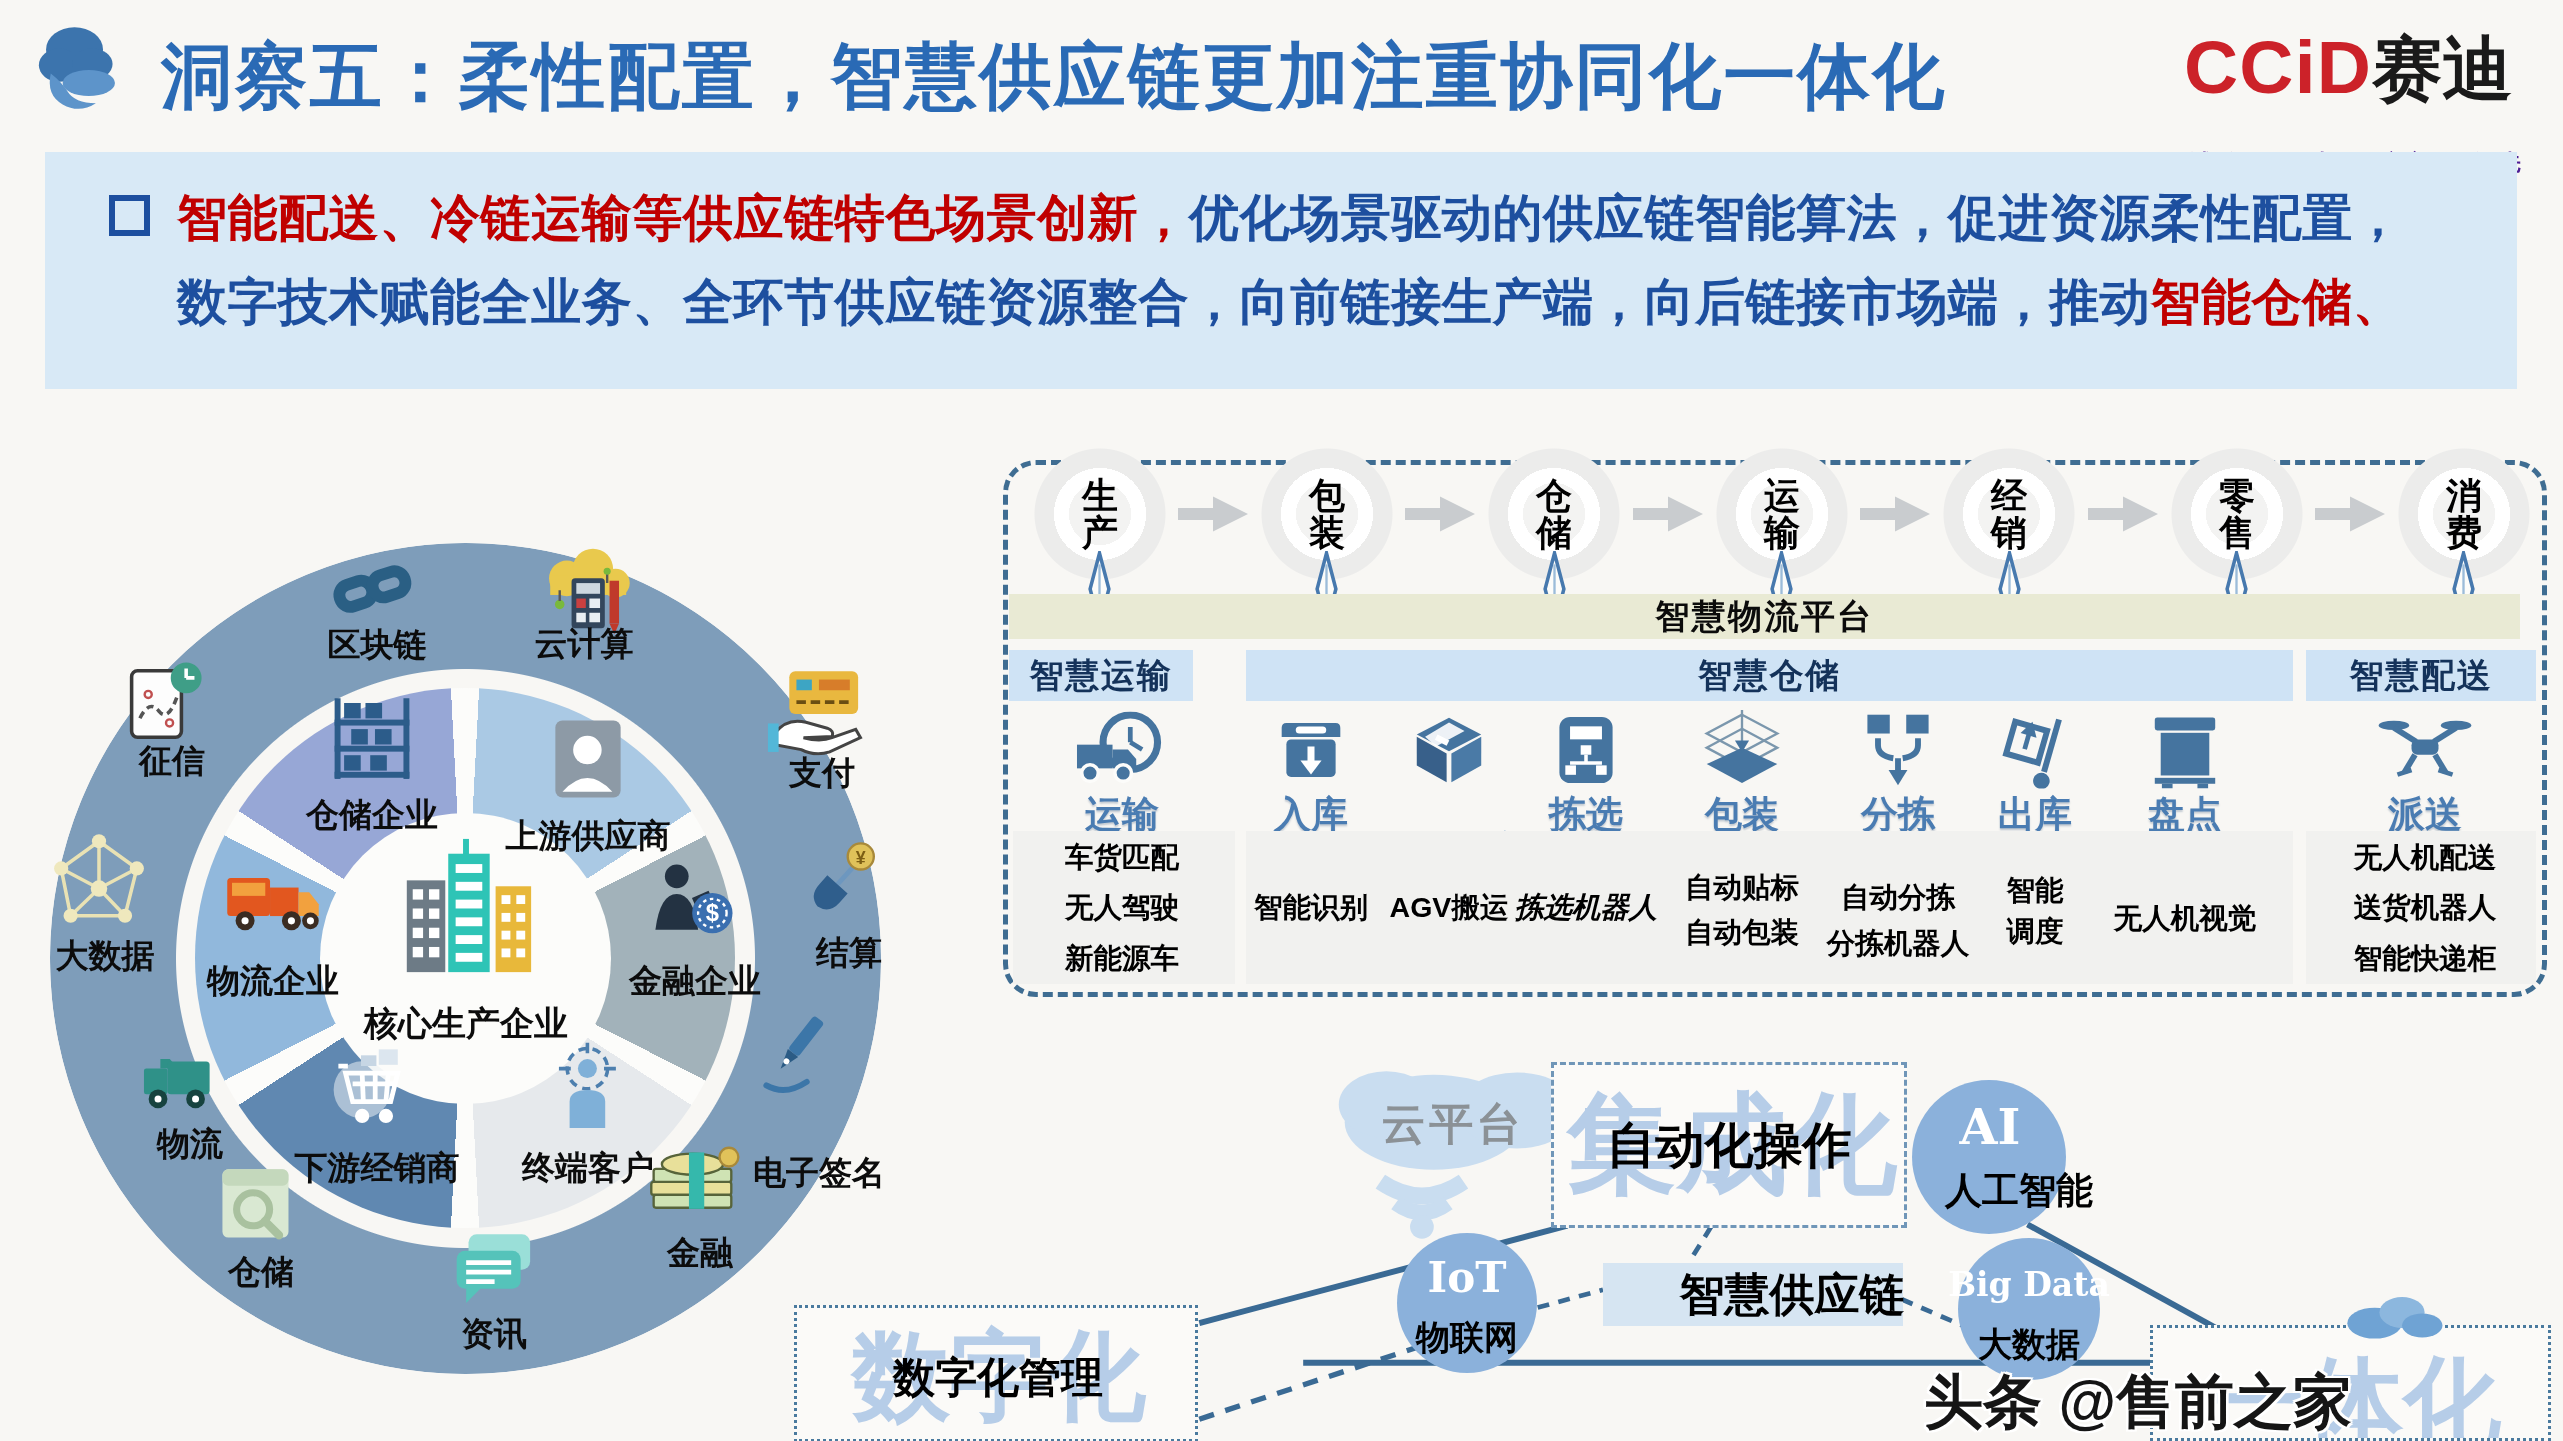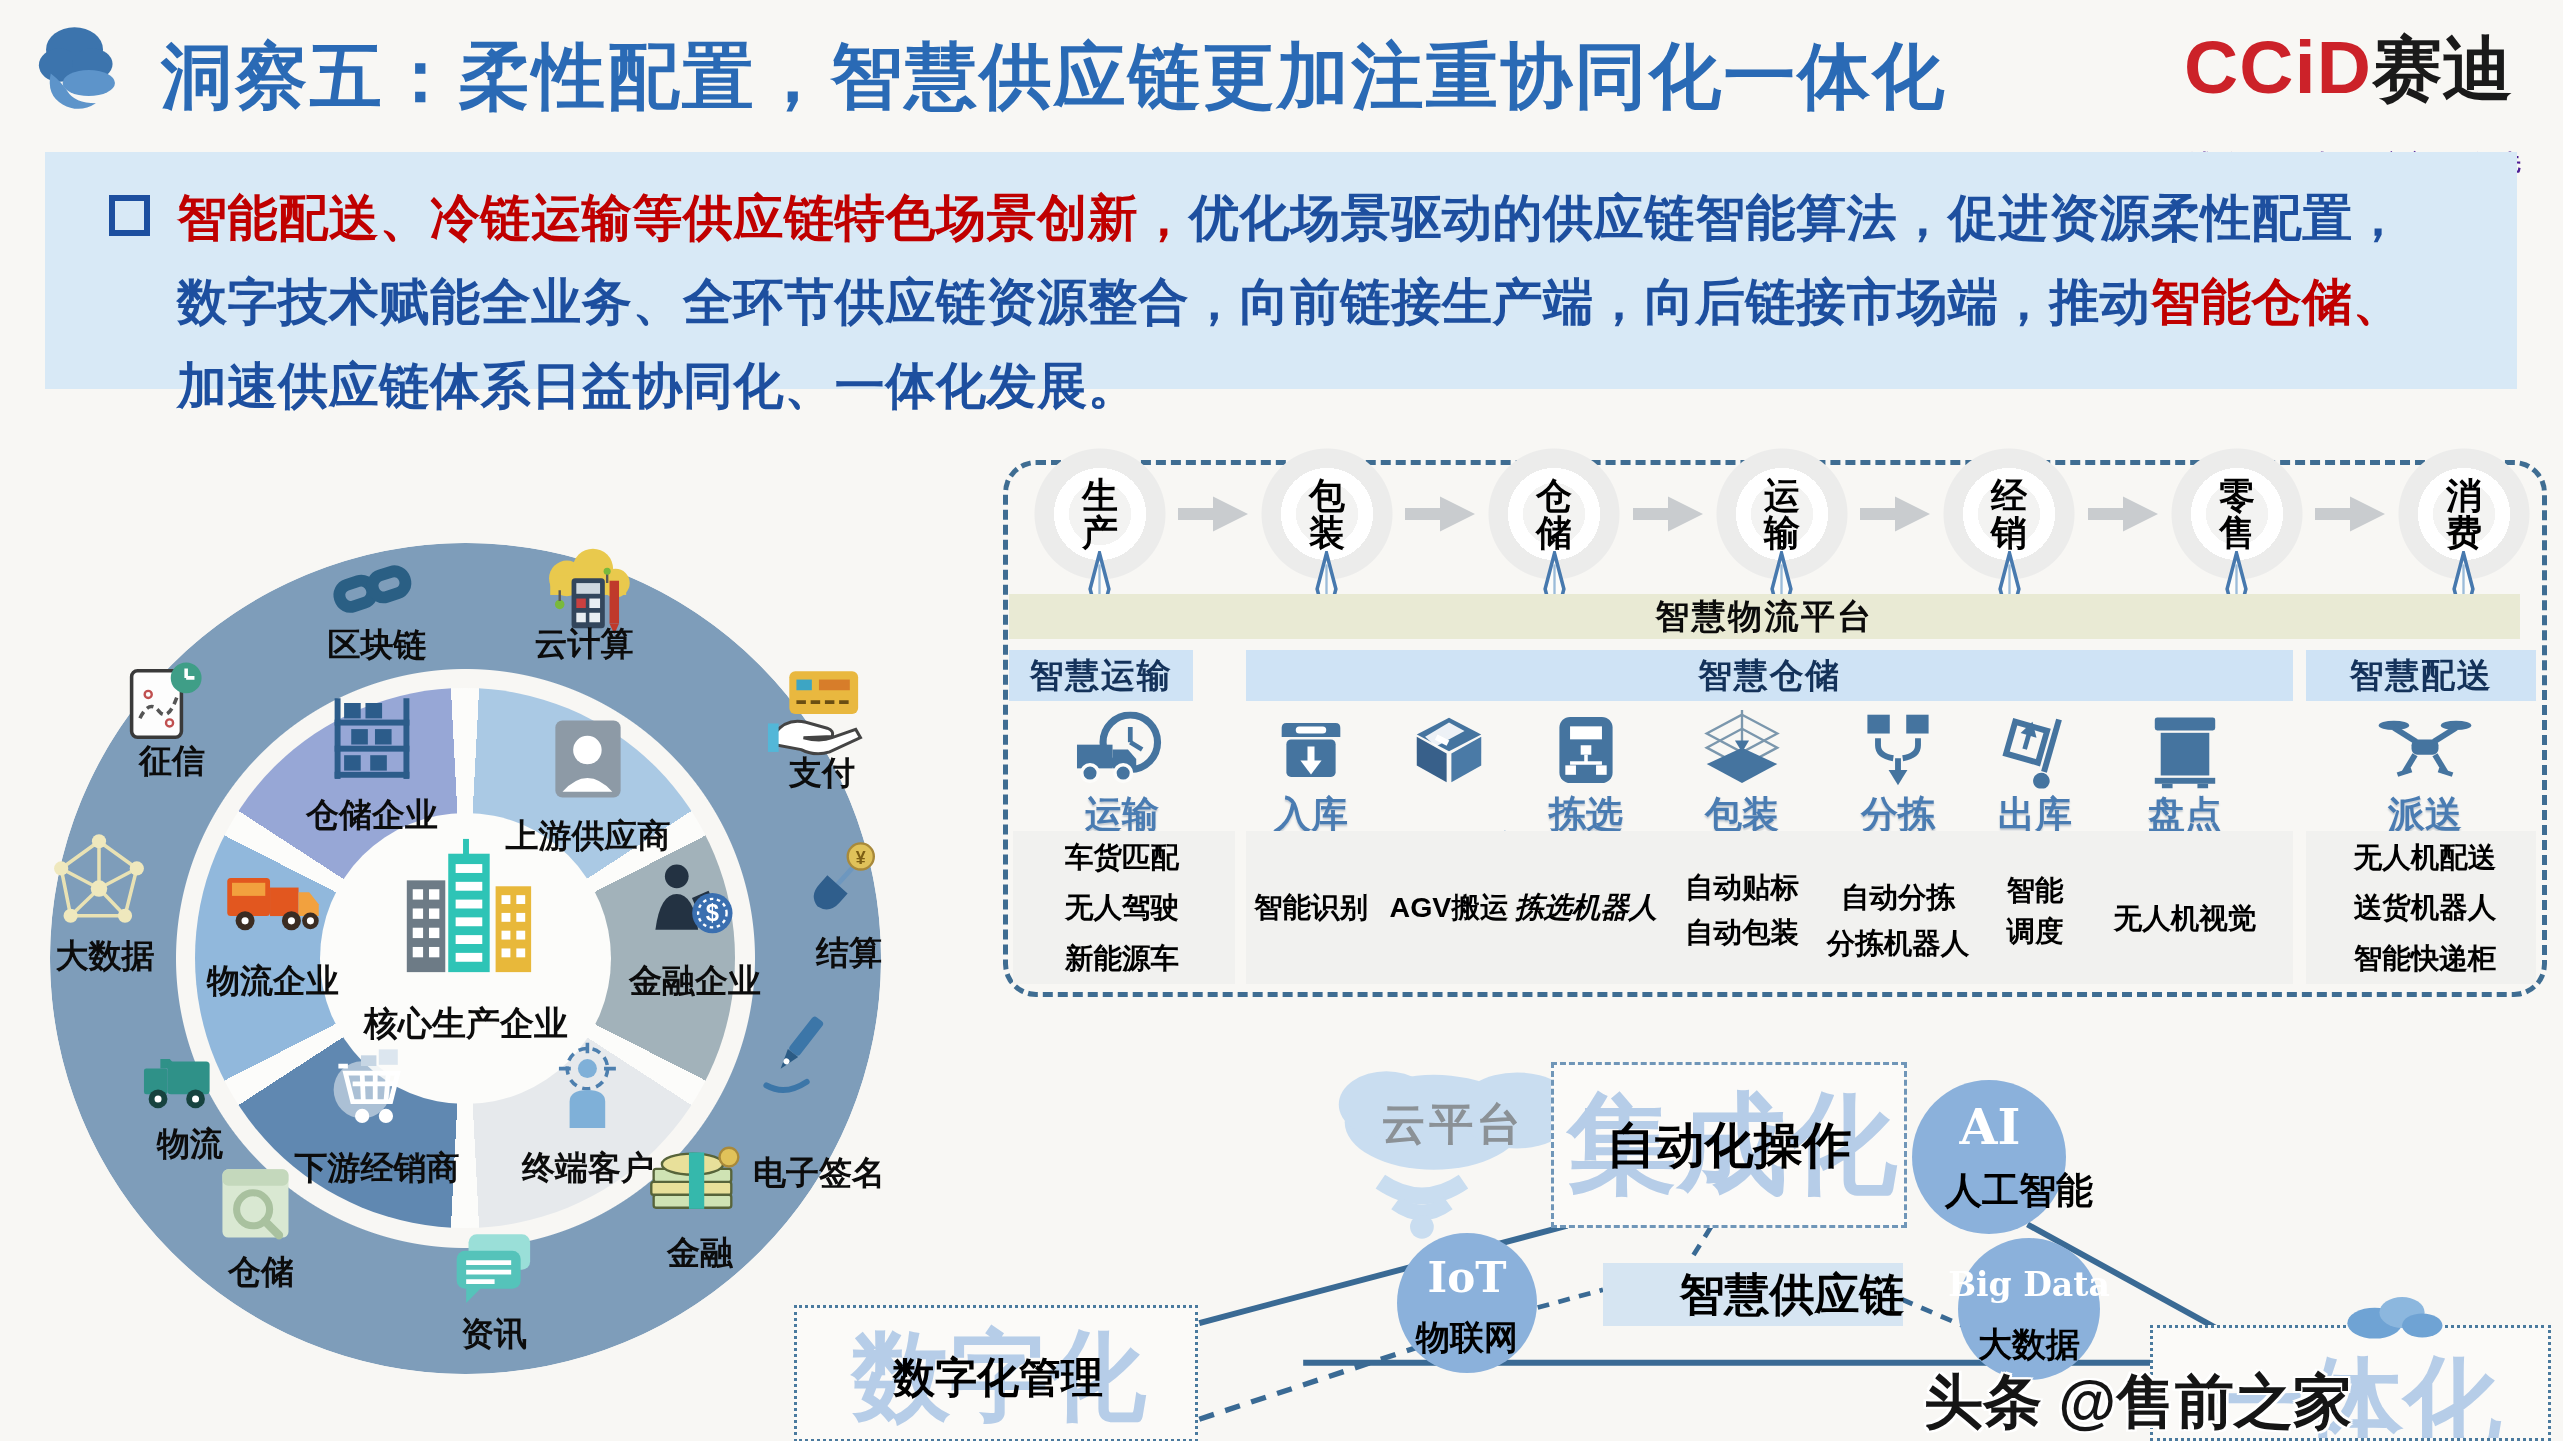--- a/index.html
+++ b/index.html
@@ -87,21 +87,20 @@
     <span class="logo-latin">CCiD</span><span class="logo-cn">赛迪</span>
   </span>
   <span class="abs logo-tagline" style="left:2190px;top:100px;">诚信 · 担当 · 唯实 · 创先</span>
 </div>
 
 <div class="abs summary-box">
   <span class="bullet-square"></span>
   <div class="summary-text">
     <div class="s-line"><span class="red">智能配送、冷链运输等供应链特色场景创新，</span><span>优化场景驱动的供应链智能算法，促进资源柔性配置，</span></div>
     <div class="s-line"><span>数字技术赋能全业务、全环节供应链资源整合，向前链接生产端，向后链接市场端，推动</span><span class="red">智能仓储、</span></div>
-    <div class="s-line"><span>加速供应链体系日益协同化、一体化发展。</span></div>
   </div>
 </div>
 
 <div class="abs eco">
   <div class="eco-outer"></div>
   <div class="eco-innerring"></div>
   <div class="eco-center"></div>
 
   <span class="eco-ic" style="left:416px;top:365px;">
     <svg width="154" height="148" viewBox="0 0 104 100">

